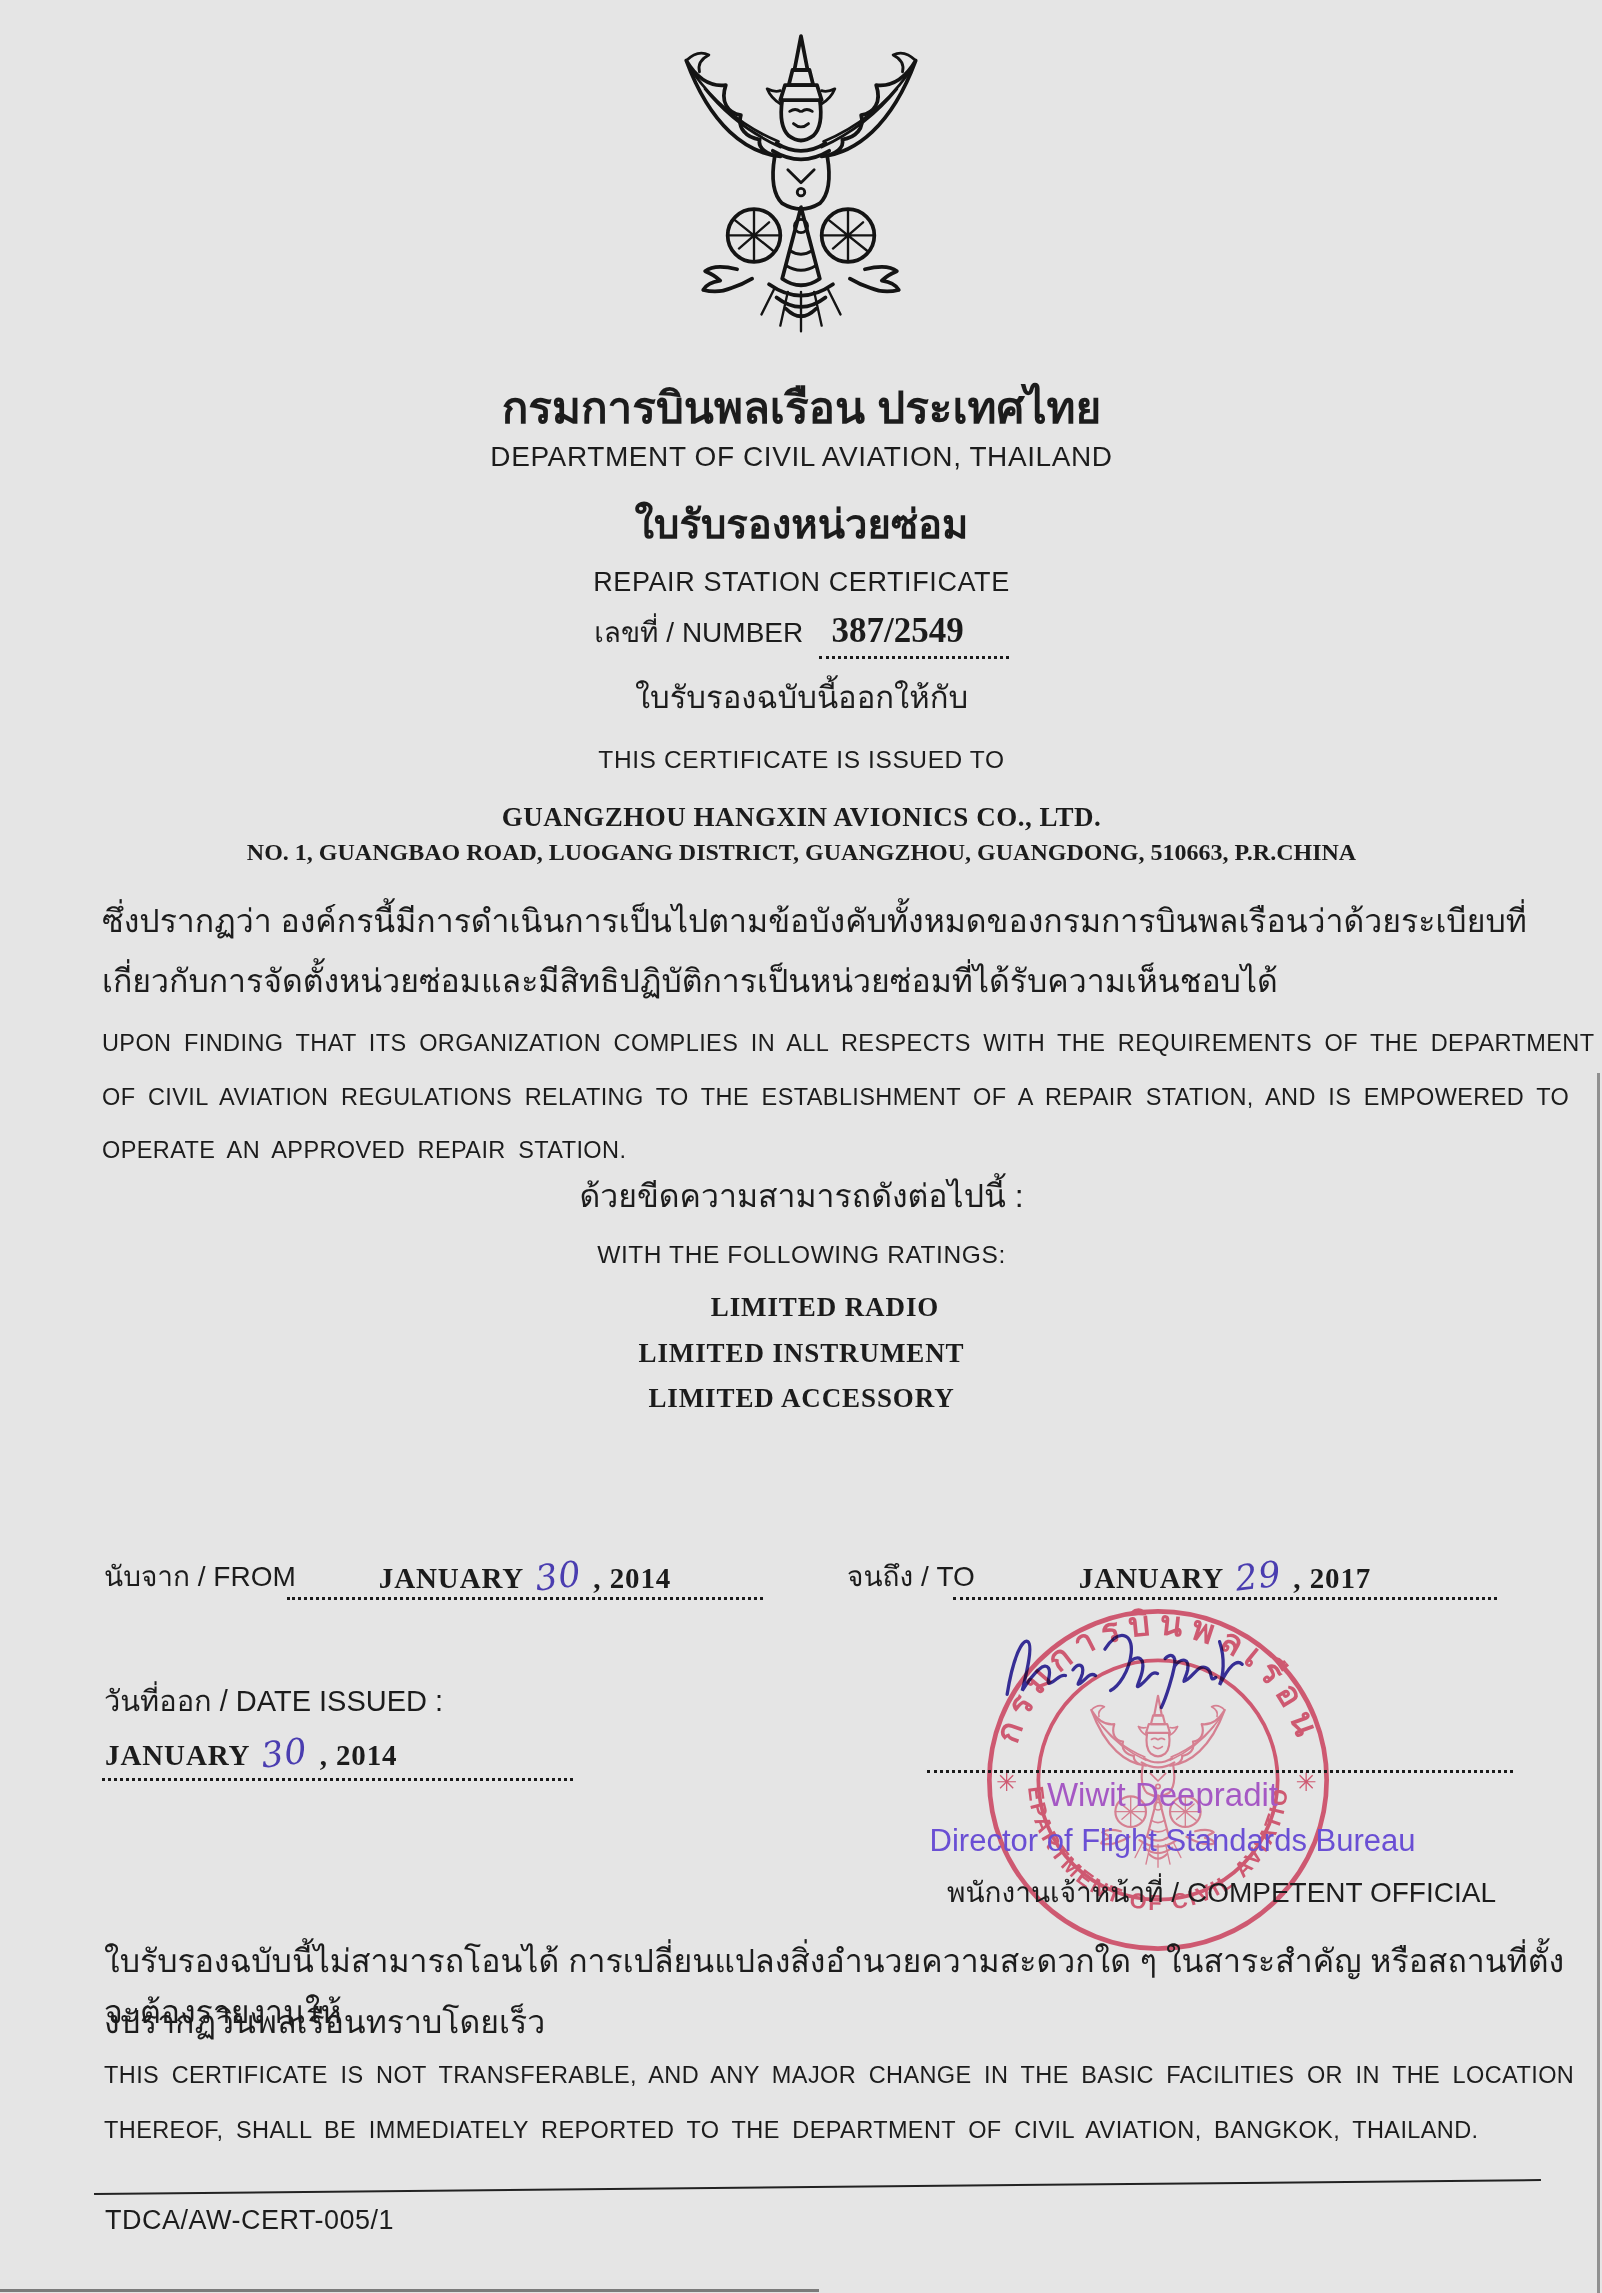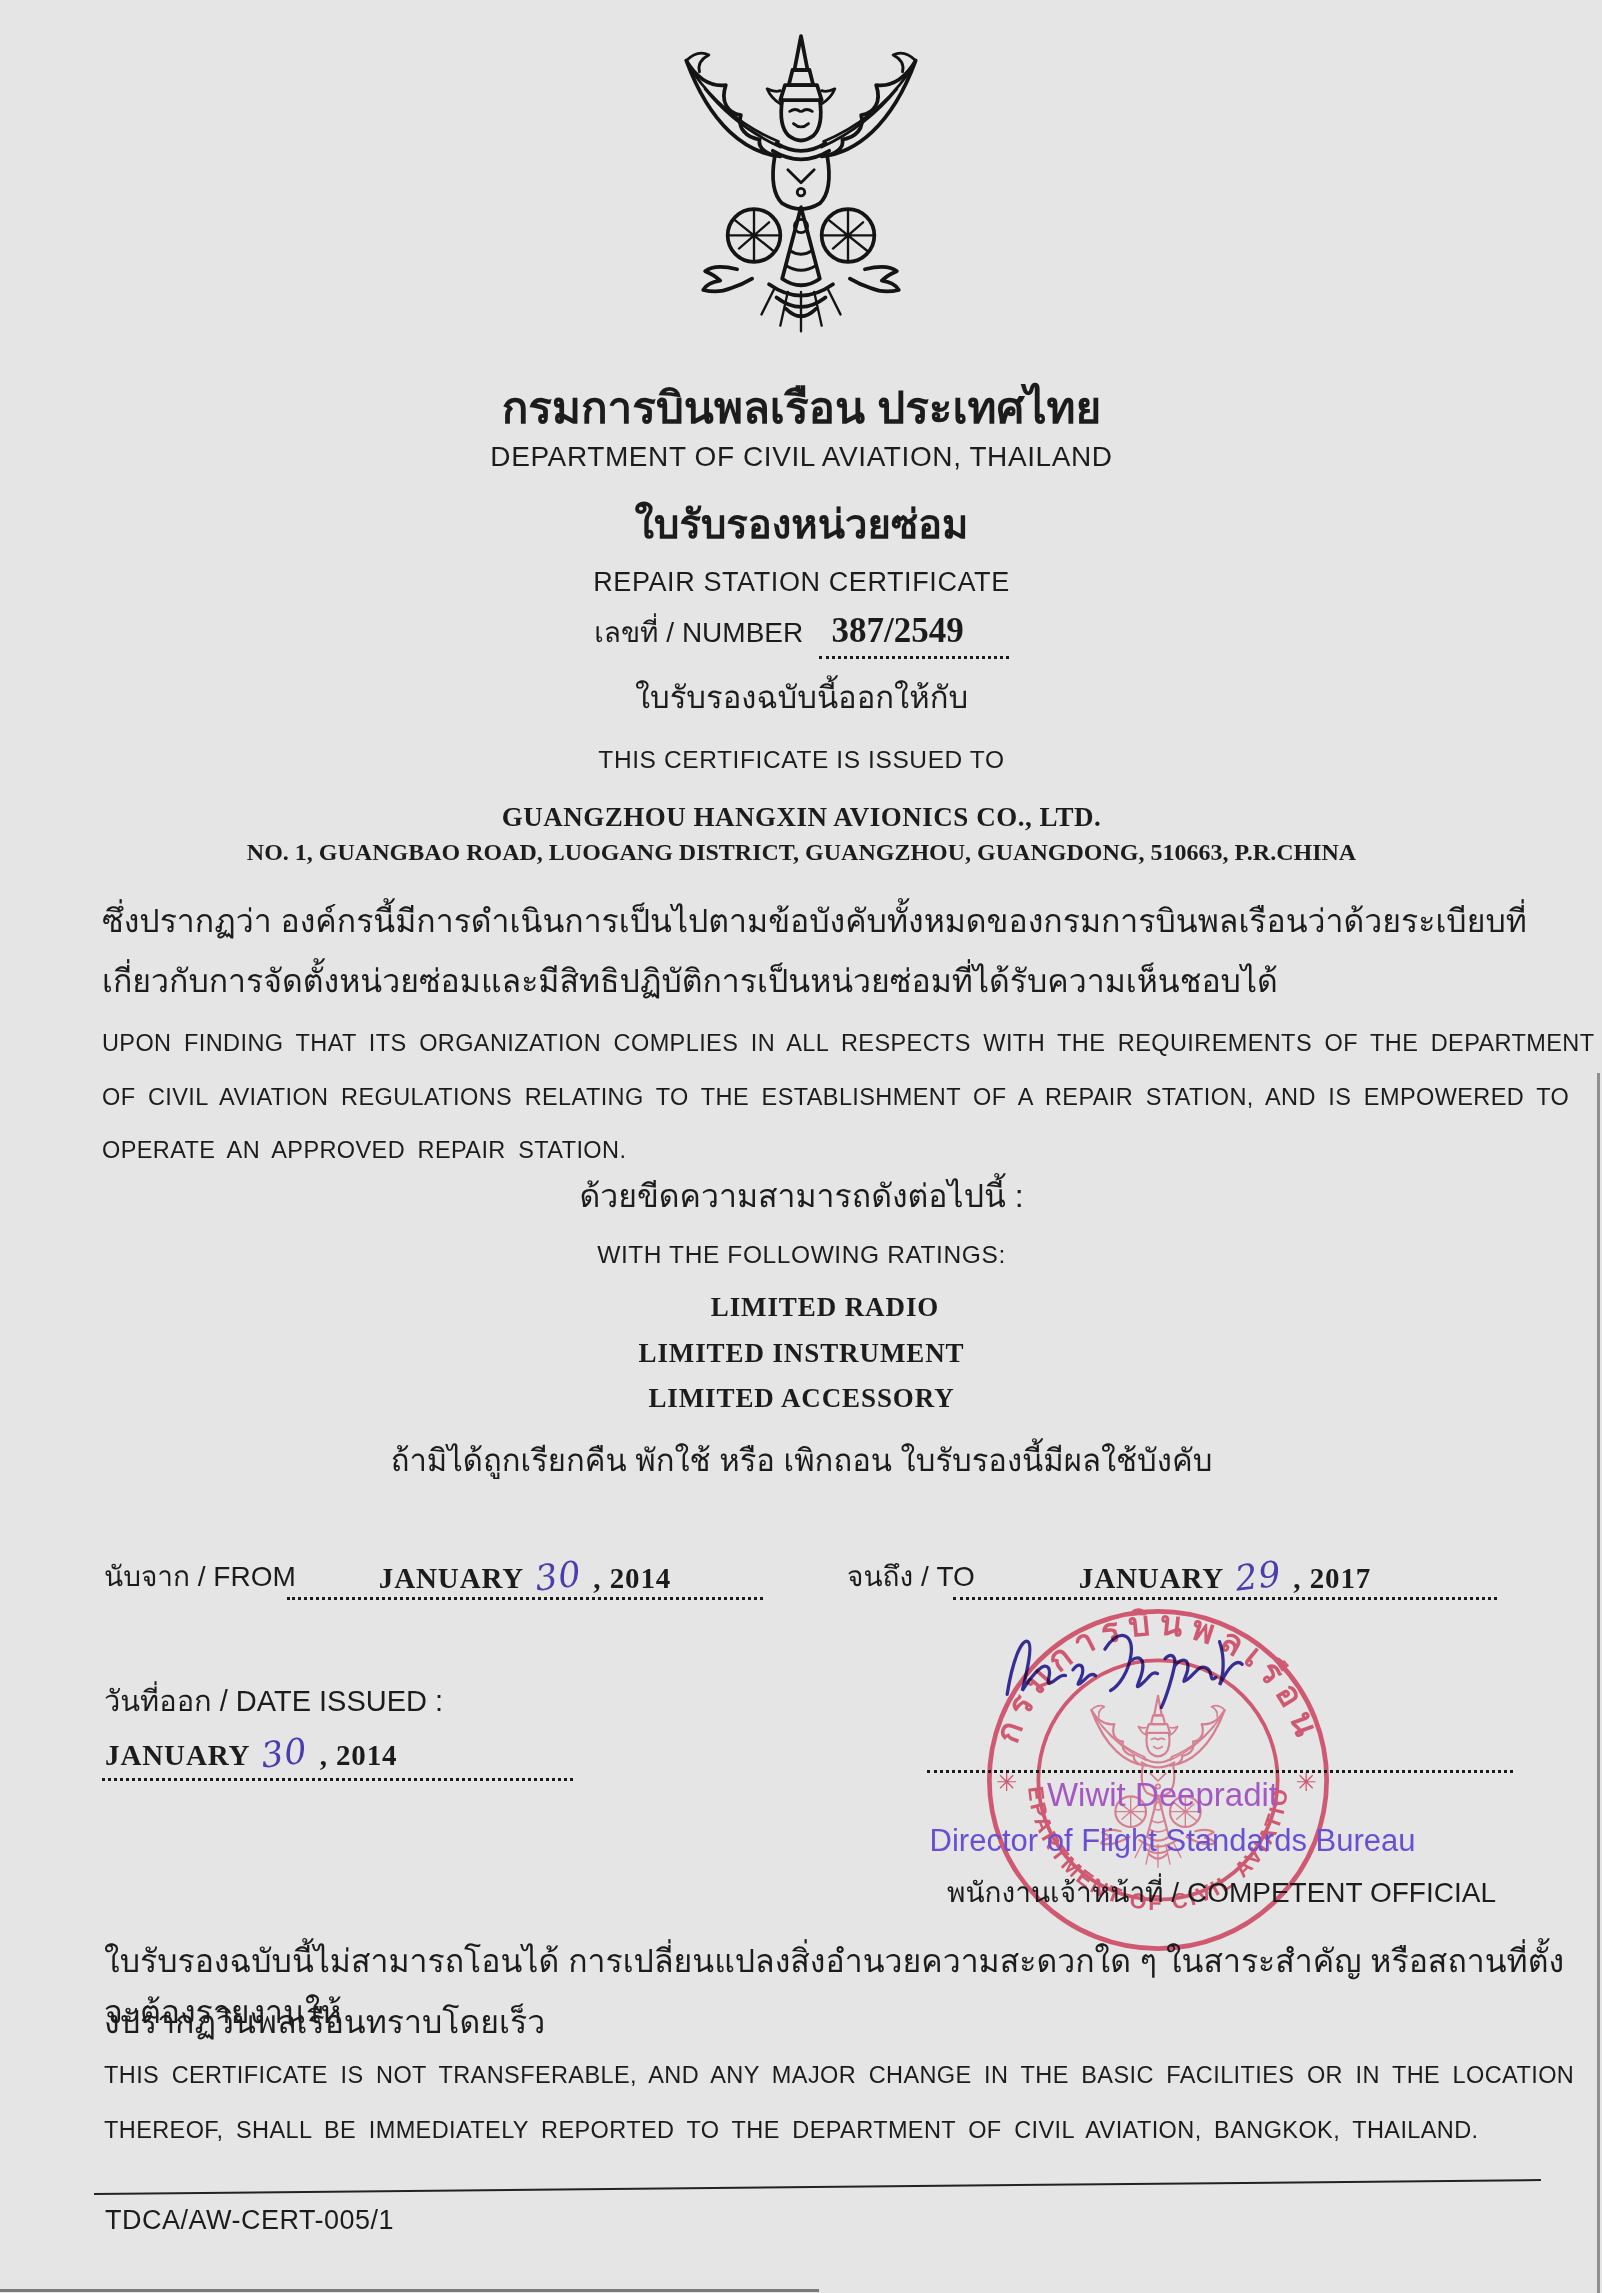--- a/index.html
+++ b/index.html
@@ -90,21 +90,20 @@
   <div class="abs enp" style="left:102px;top:1030px;font-size:23.5px;">UPON FINDING THAT ITS ORGANIZATION COMPLIES IN ALL RESPECTS WITH THE REQUIREMENTS OF THE DEPARTMENT</div>
   <div class="abs enp" style="left:102px;top:1084px;font-size:23.5px;">OF CIVIL AVIATION REGULATIONS RELATING TO THE ESTABLISHMENT OF A REPAIR STATION, AND IS EMPOWERED TO</div>
   <div class="abs enp" style="left:102px;top:1137px;font-size:23.5px;">OPERATE AN APPROVED REPAIR STATION.</div>
 
   <div class="c" style="top:1170px;font-size:32px;">ด้วยขีดความสามารถดังต่อไปนี้ :</div>
   <div class="c en" style="top:1241px;font-size:24.5px;">WITH THE FOLLOWING RATINGS:</div>
   <div class="c serifb" style="top:1292px;font-size:27px;letter-spacing:0.9px;padding-left:47px;">LIMITED RADIO</div>
   <div class="c serifb" style="top:1338px;font-size:27px;letter-spacing:0.9px;">LIMITED INSTRUMENT</div>
   <div class="c serifb" style="top:1383px;font-size:27px;letter-spacing:0.9px;">LIMITED ACCESSORY</div>
 
-  <div class="c" style="top:1435px;font-size:31px;">ถ้ามิได้ถูกเรียกคืน พักใช้ หรือ เพิกถอน ใบรับรองนี้มีผลใช้บังคับ</div>
 
   <div class="abs" style="left:104px;top:1554px;font-size:28px;">นับจาก / FROM</div>
   <div class="dots" style="left:287px;top:1597px;width:476px;"></div>
   <div class="abs datetext" style="left:287px;top:1556px;width:476px;text-align:center;">
     <span>JANUARY</span>
     <span class="hw">30</span>
     <span>, 2014</span>
   </div>
   <div class="abs" style="left:847px;top:1554px;font-size:28px;">จนถึง / TO</div>
   <div class="dots" style="left:953px;top:1597px;width:544px;"></div>

